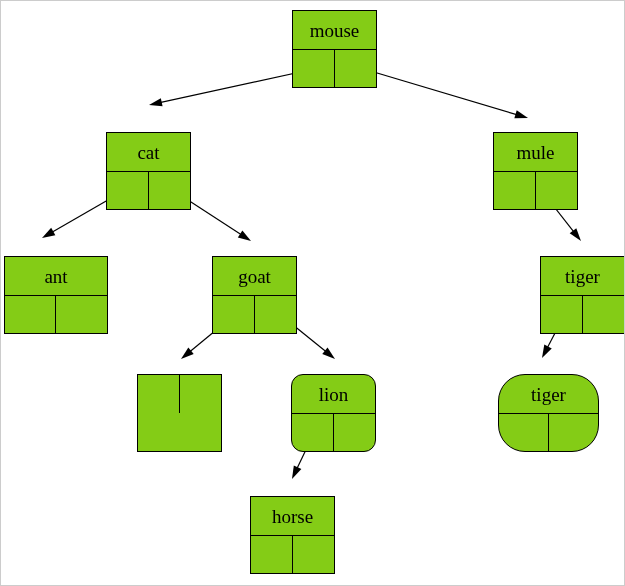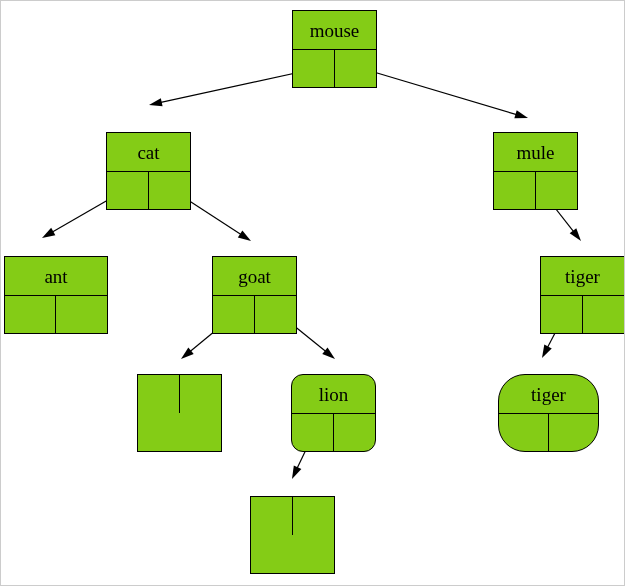--- a/index.html
+++ b/index.html
@@ -157,18 +157,19 @@
       </div>
     </div>
     <div class="node" style="left: 497px; top: 373px; width: 101px; height: 78px; border-radius: 27px;">
       <div class="node-label">tiger</div>
       <div class="node-ptrs">
         <div class="ptr-cell left"></div>
         <div class="ptr-cell right"></div>
       </div>
     </div>
     <div class="node" style="left: 249px; top: 495px; width: 85px; height: 78px;">
+      <div class="node-label">horse</div>
       <div class="node-ptrs">
         <div class="ptr-cell left"></div>
         <div class="ptr-cell right"></div>
       </div>
     </div>
   </div>
 
 </body></html>

